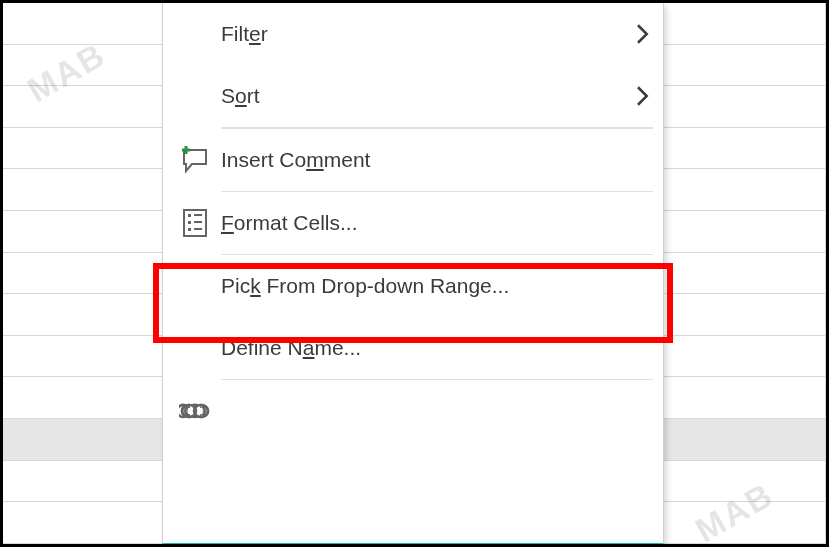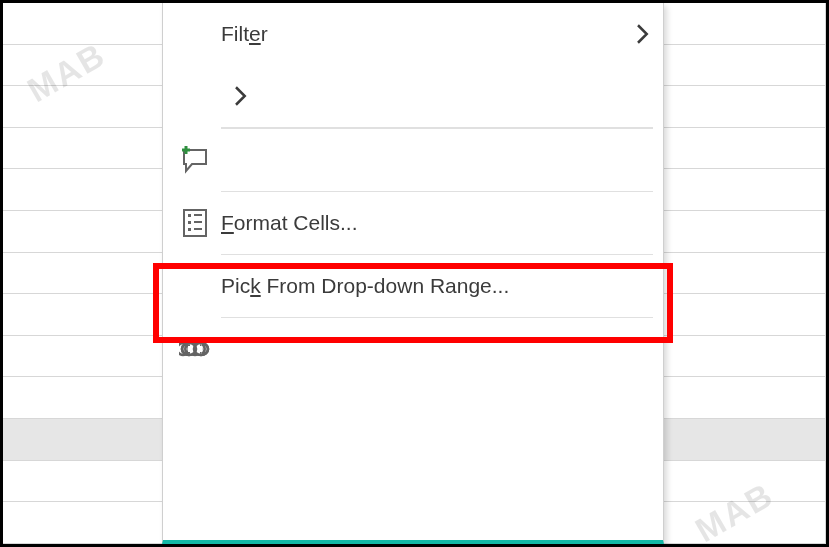--- a/index.html
+++ b/index.html
@@ -51,21 +51,21 @@
 
     
     .menu {
       position: absolute;
       left: 159px;
       top: 0;
       width: 502px;
       background: #ffffff;
       border-left: 1px solid #cfcfcf;
       border-right: 1px solid #cfcfcf;
-      border-bottom: 4px solid #14b8a6;
+      border-bottom: 1px solid #14b8a6;
       height: 541px;
       box-shadow: 3px 3px 6px rgba(0,0,0,0.15);
     }
     .menu-item {
       display: flex;
       align-items: center;
       height: 62px;
       padding-left: 6px;
       cursor: default;
     }
@@ -194,39 +194,45 @@
     </div>
     <div class="menu-arrow">
       <svg width="14" height="20" viewBox="0 0 10 16">
           <path d="M1 1 L8 8 L1 15" fill="none" stroke="#3b3b3b" stroke-width="2"></path>
         </svg>
     </div>
   </div>
 
   <div class="menu-item">
     <div class="menu-icon-slot"></div>
+    <div class="menu-label">
+      <span>S</span><span class="u">o</span><span>rt</span>
+    </div>
     <div class="menu-arrow">
       <svg width="14" height="20" viewBox="0 0 10 16">
           <path d="M1 1 L8 8 L1 15" fill="none" stroke="#3b3b3b" stroke-width="2"></path>
         </svg>
     </div>
   </div>
 
   <div class="menu-sep"></div>
 
 
   <div class="menu-sep"></div>
 
   <div class="menu-item">
     <div class="menu-icon-slot">
       <svg width="30" height="28" viewBox="0 0 30 28">
         <path d="M4 4 H26 V18 H12 L6 25 V18 H4 Z" fill="none" stroke="#646464" stroke-width="2"></path>
         <line x1="2" y1="4" x2="10" y2="4" stroke="#2f8f3f" stroke-width="3"></line>
         <line x1="6" y1="0" x2="6" y2="8" stroke="#2f8f3f" stroke-width="3"></line>
       </svg>
+    </div>
+    <div class="menu-label">
+      <span>Insert Co</span><span class="u">m</span><span>ment</span>
     </div>
   </div>
 
   <div class="menu-sep"></div>
 
   <div class="menu-item">
     <div class="menu-icon-slot">
       <svg width="26" height="30" viewBox="0 0 26 30">
         <rect x="2" y="2" width="22" height="26" fill="none" stroke="#646464" stroke-width="2"></rect>
         <rect x="6" y="6" width="3" height="3" fill="#646464"></rect>
@@ -244,20 +250,26 @@
 
   <div class="menu-sep"></div>
 
   <div class="menu-item">
     <div class="menu-icon-slot"></div>
     <div class="menu-label">
       <span>Pic</span><span class="u">k</span><span> From Drop-down Range...</span>
     </div>
   </div>
 
+  <div class="menu-item">
+    <div class="menu-icon-slot"></div>
+    <div class="menu-label">
+      <span>Define N</span><span class="u">a</span><span>me...</span>
+    </div>
+  </div>
 
   <div class="menu-sep"></div>
 
   <div class="menu-item">
     <div class="menu-icon-slot">
       <svg width="32" height="22" viewBox="0 0 32 22">
         <path d="M12 11 a6 6 0 1 1 0 -0.01" fill="none" stroke="#646464" stroke-width="2.6" transform="translate(-2,0)"></path>
         <path d="M20 11 a6 6 0 1 1 0 -0.01" fill="none" stroke="#646464" stroke-width="2.6" transform="translate(2,0)"></path>
         <rect x="9" y="8" width="14" height="6" fill="#fff"></rect>
         <path d="M9 6 A6 6 0 0 0 9 16" fill="none" stroke="#646464" stroke-width="2.6"></path>

